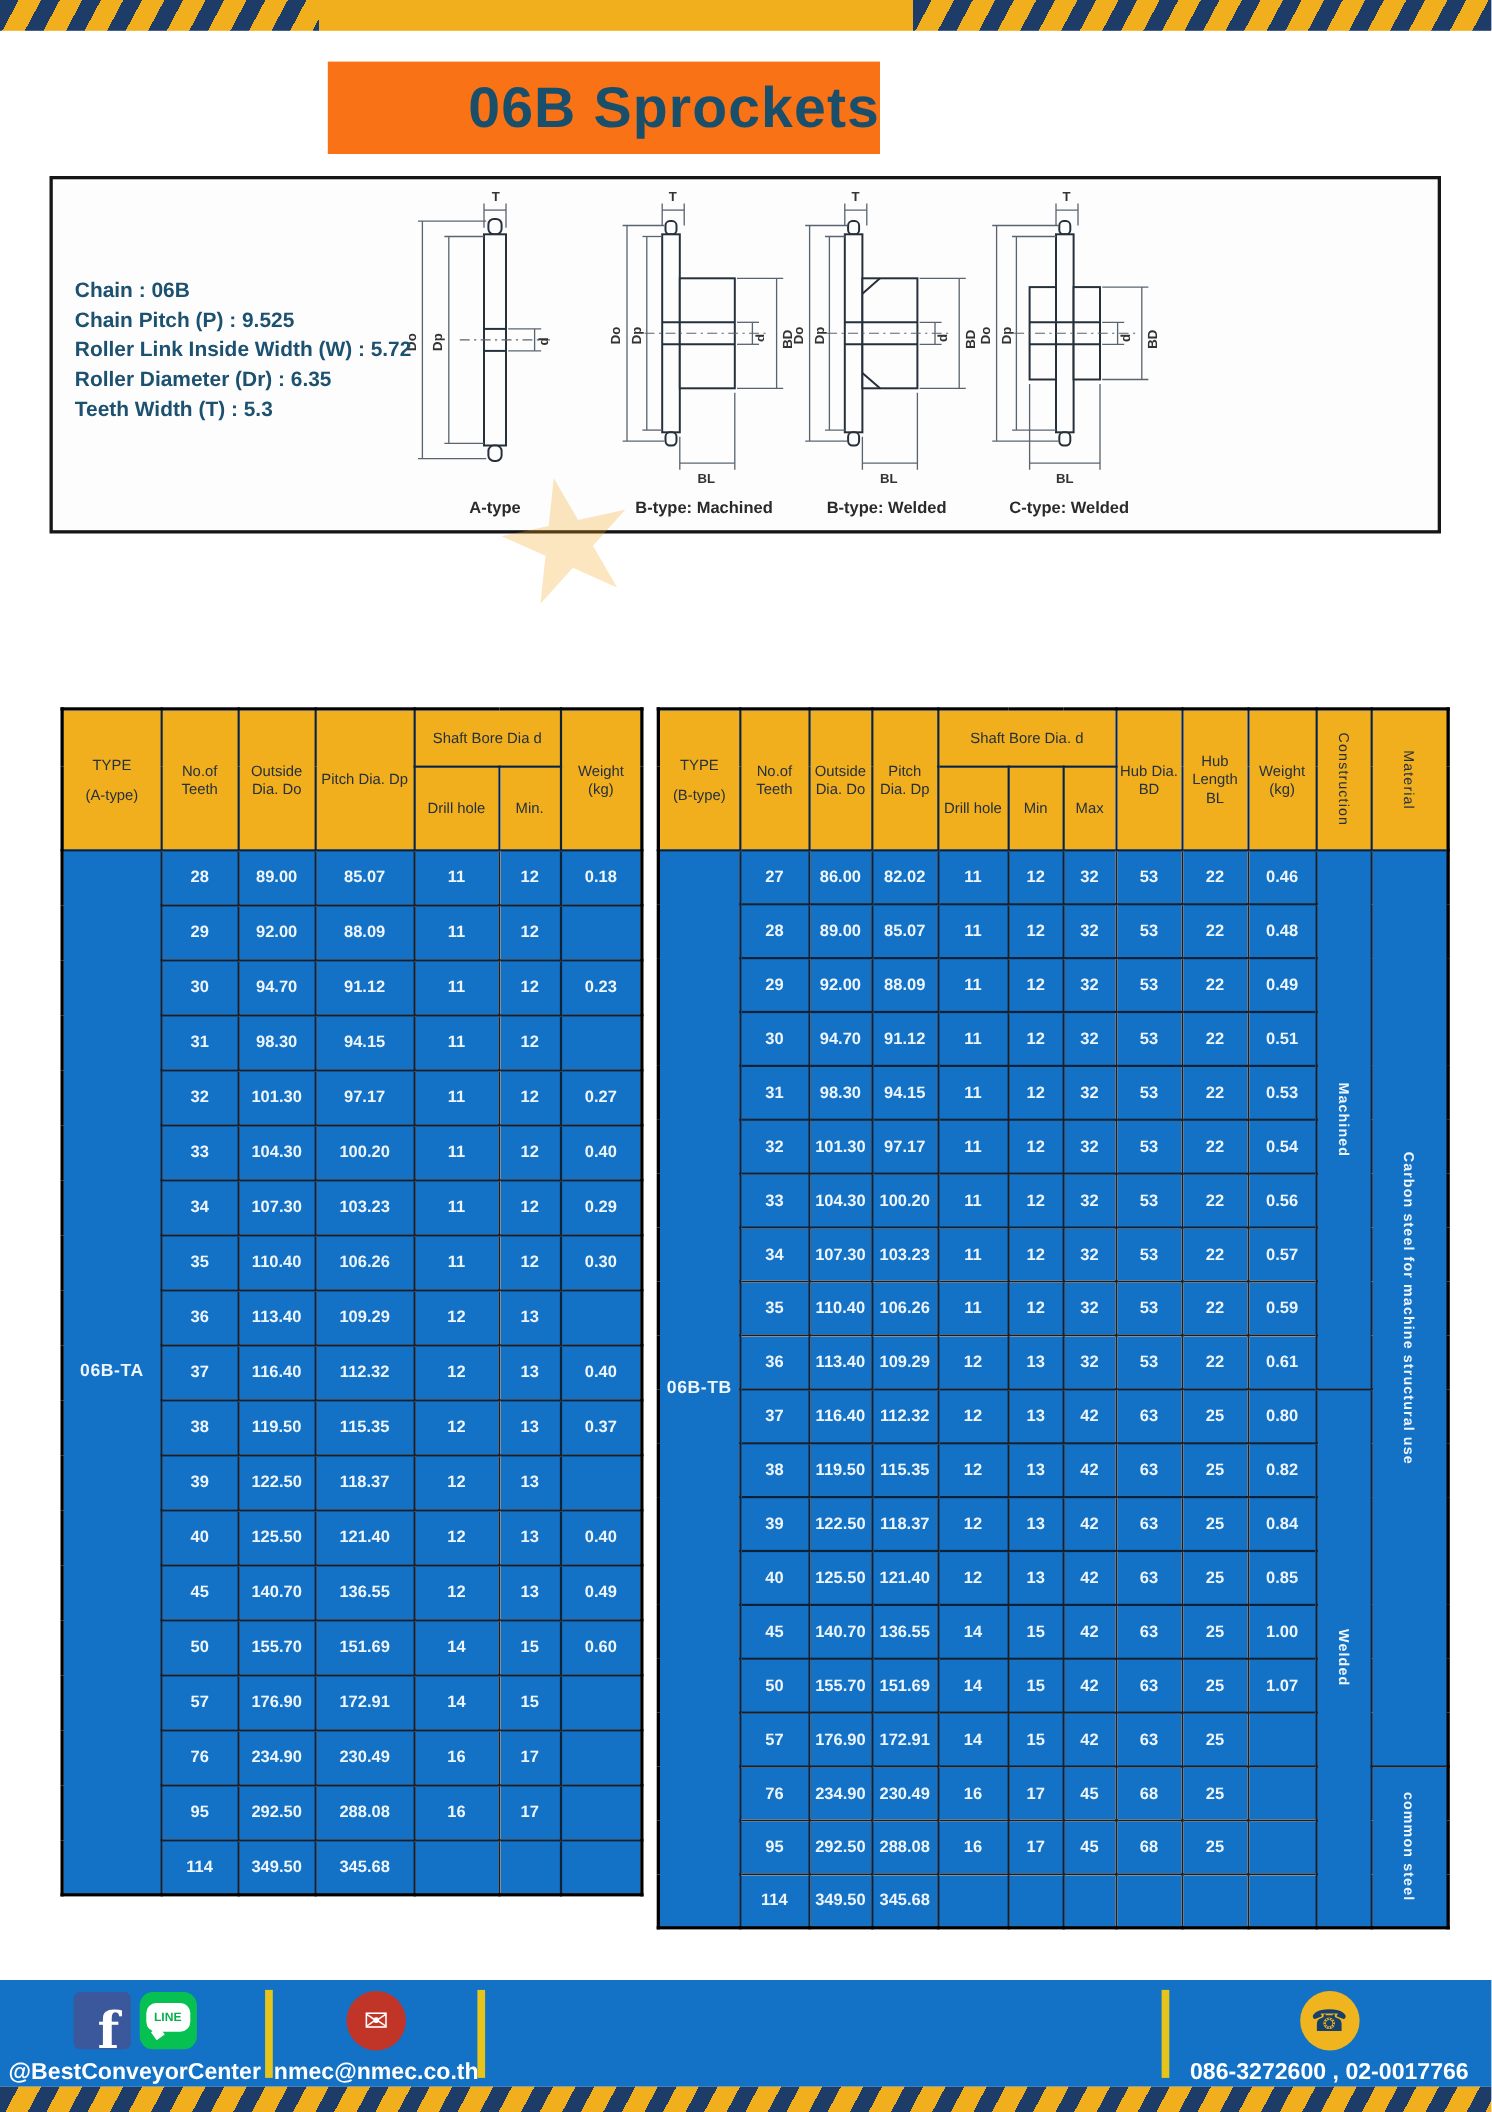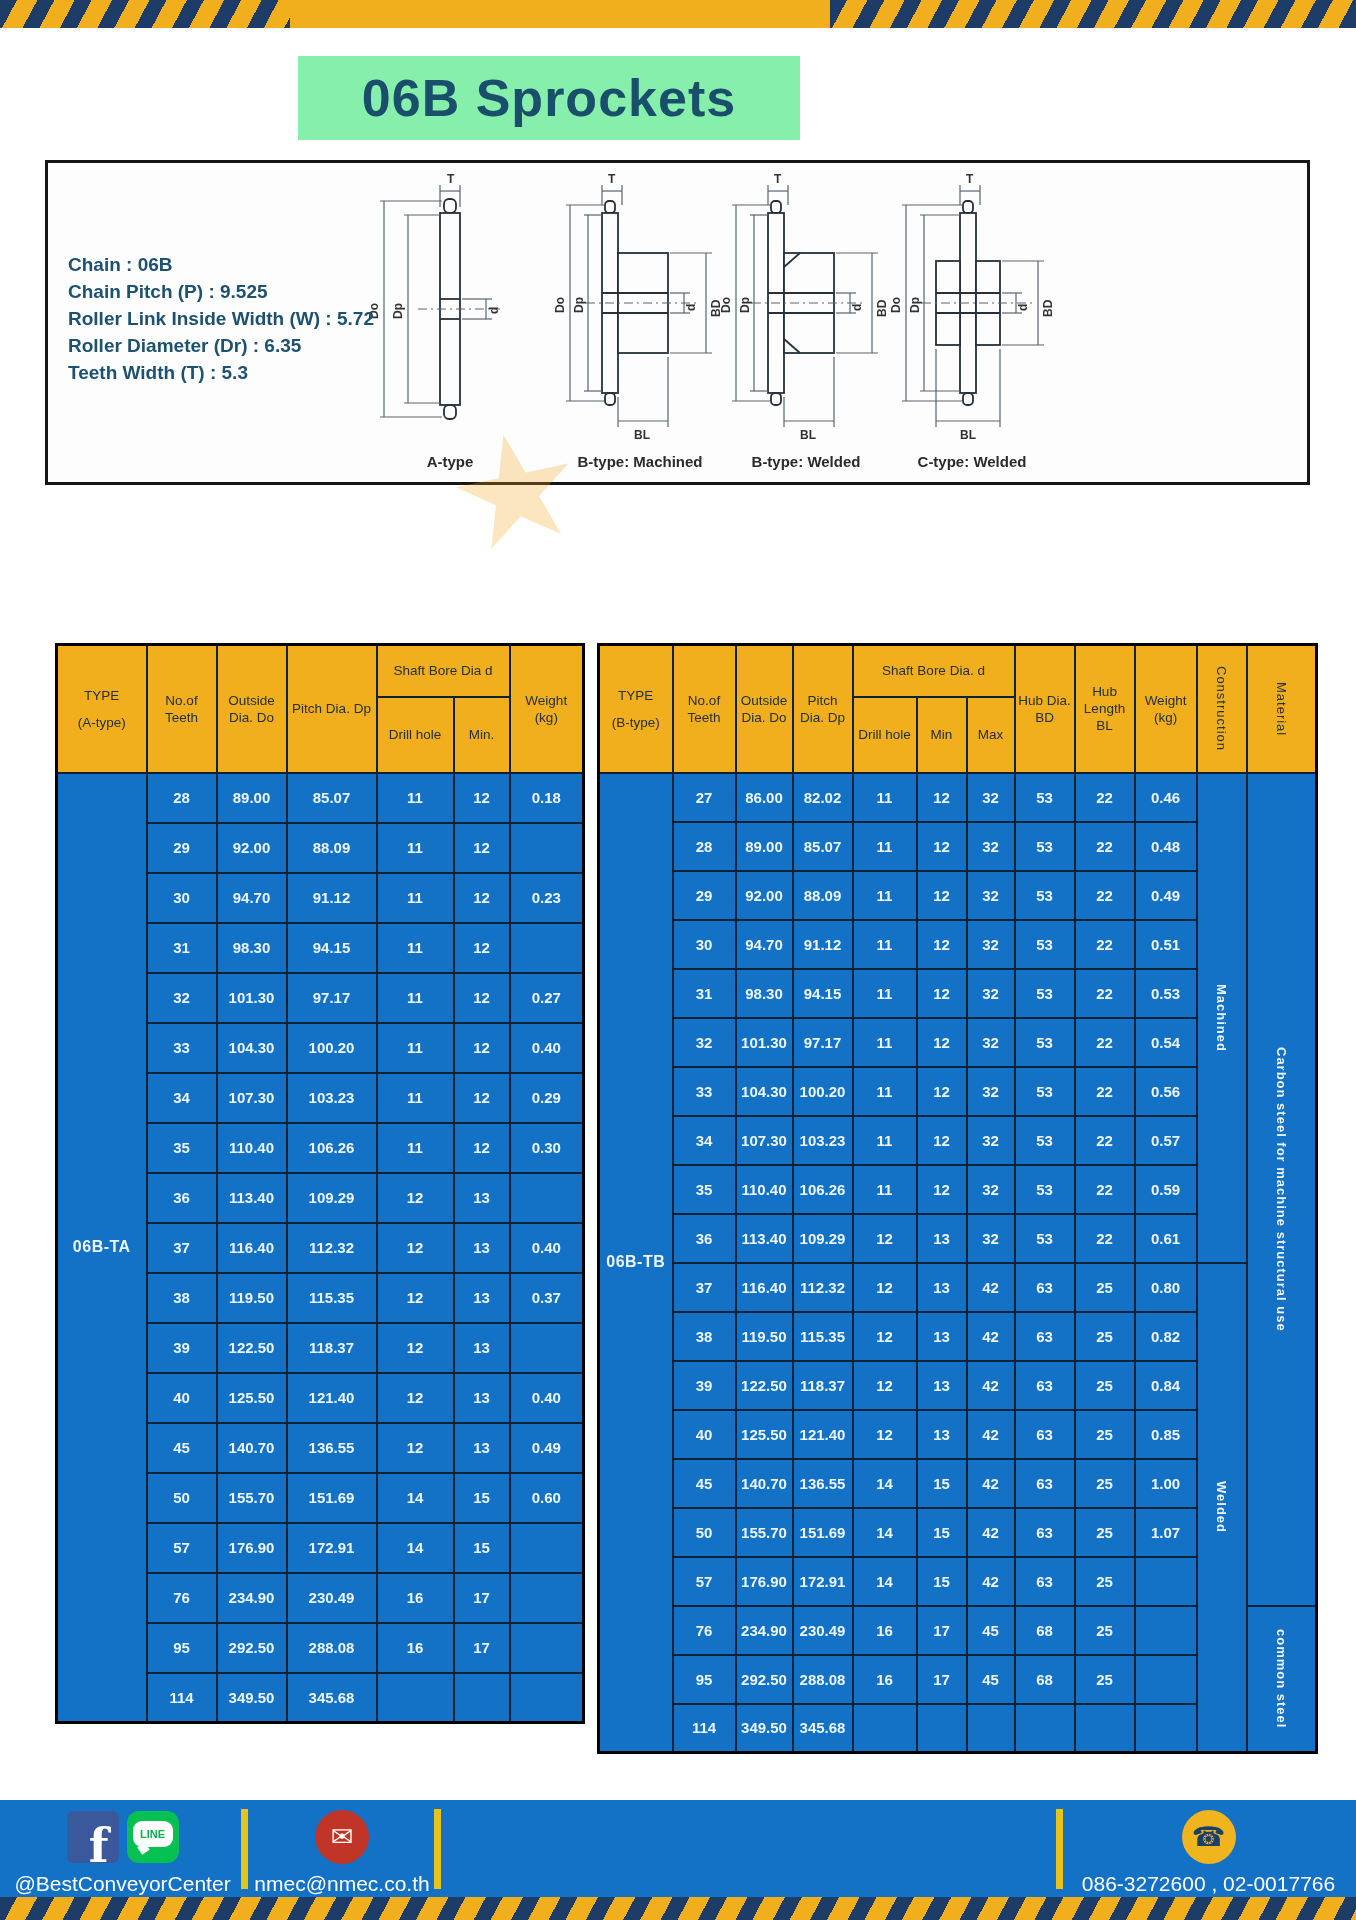--- a/index.html
+++ b/index.html
@@ -5,22 +5,22 @@
   html,body{margin:0;padding:0;}
   body{width:1356px;height:1920px;position:relative;background:#ffffff;
        font-family:"Liberation Sans",sans-serif;overflow:hidden;}
   .abs{position:absolute;}
   
   .hazard{background:repeating-linear-gradient(118deg,#1d3c68 0 15px,#f1ae1d 15px 33px);}
   .band-top{top:0;height:28px;}
   .band-yellow{background:#f1ae1d;}
   .band-bottom{left:0;top:1897px;width:1356px;height:23px;}
   
-  .title-box{left:298px;top:56px;width:502px;height:84px;background:#86efac;
-             display:flex;align-items:center;justify-content:center;}
+  .title-box{left:298px;top:56px;width:502px;height:84px;background:#f97316;
+             display:flex;align-items:center;justify-content:flex-end;}
   .title-box h1{margin:0;font-size:52px;font-weight:bold;color:#1a4f6b;letter-spacing:1px;}
   
   .panel{left:45px;top:160px;width:1265px;height:325px;background:#fdfdfd;
          border:3px solid #161616;box-sizing:border-box;}
   .specs{left:20px;top:88px;color:#1d5170;font-size:19px;font-weight:bold;line-height:27px;z-index:2;}
   .watermark{left:430px;top:230px;width:720px;color:rgba(243,164,28,0.26);
              font-size:60px;font-weight:bold;letter-spacing:16px;line-height:64px;z-index:0;
              text-align:center;white-space:nowrap;}
   .wm-star{left:400px;top:240px;font-size:150px;color:rgba(243,164,28,0.28);z-index:0;transform:rotate(-12deg);}
   .diagram{top:8px;width:180px;height:300px;z-index:1;}
@@ -44,21 +44,21 @@
   #tableA tbody tr{height:50px;} #tableB tbody tr{height:49px;}
   td.type-cell{font-size:16px;letter-spacing:0.5px;}
   .vert{writing-mode:vertical-rl;text-orientation:mixed;letter-spacing:1px;}
   th.vert{font-size:13px;}
   td.vert{font-size:13px;}
   .th-gap{display:block;margin-top:10px;}
   
   .footer{left:0;top:1800px;width:1356px;height:97px;background:#1372c5;}
   .fgroup{position:absolute;top:10px;display:flex;flex-direction:column;align-items:center;}
   .ficons{display:flex;gap:8px;height:54px;align-items:center;}
-  .ftext{margin-top:8px;color:#ffffff;font-size:21px;font-weight:normal;white-space:nowrap;}
+  .ftext{margin-top:8px;color:#ffffff;font-size:21px;font-weight:bold;white-space:nowrap;}
   .divider{position:absolute;top:9px;width:7px;height:80px;background:#e7c419;}
   .fb{width:52px;height:52px;background:#3a589b;border-radius:6px;position:relative;overflow:hidden;}
   .fb span{position:absolute;right:10px;bottom:-10px;color:#fff;font-family:"DejaVu Serif",serif;
            font-size:46px;font-weight:bold;}
   .line-ic{width:52px;height:52px;background:#06c152;border-radius:12px;position:relative;}
   .line-bubble{position:absolute;left:6px;top:10px;width:40px;height:26px;background:#fff;
                border-radius:9px;display:flex;align-items:center;justify-content:center;
                color:#06b14c;font-size:11px;font-weight:bold;}
   .line-tail{position:absolute;left:12px;top:33px;width:9px;height:9px;background:#fff;
              transform:rotate(55deg);}

